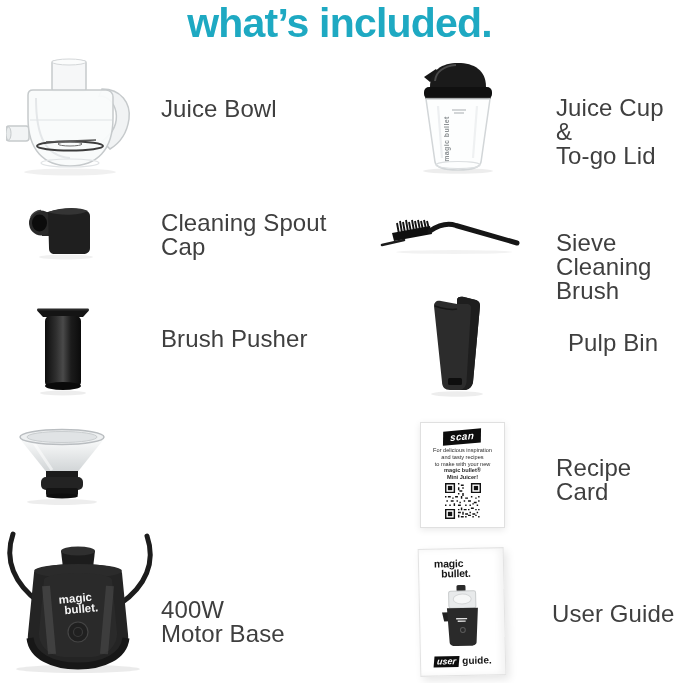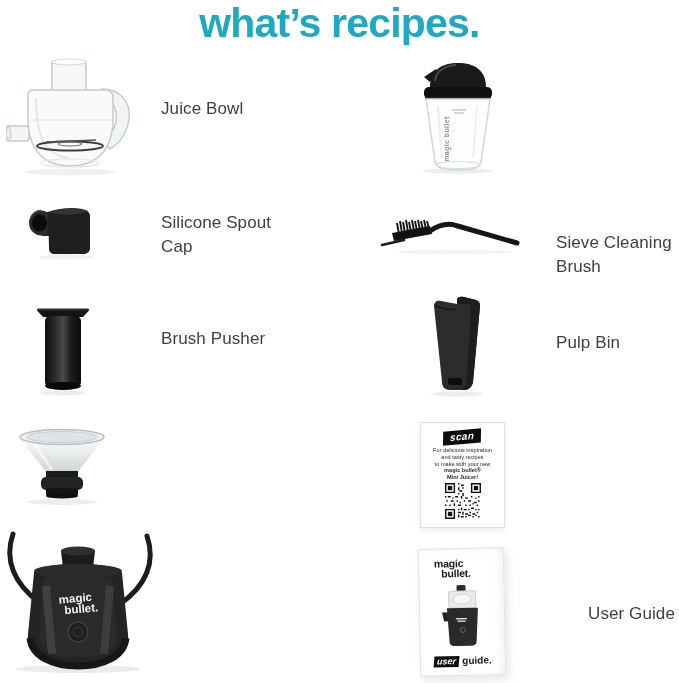--- a/index.html
+++ b/index.html
@@ -1,20 +1,20 @@
 <!DOCTYPE html>
 <html><head>
 <meta charset="utf-8">
 <style>
   html,body{margin:0;padding:0;background:#fff;}
   #stage{position:relative;width:679px;height:683px;background:#ffffff;overflow:hidden;
          font-family:"Liberation Sans", sans-serif;}
   .title{position:absolute;top:0px;left:0;width:100%;text-align:center;
          font-size:41px;font-weight:800;letter-spacing:-0.8px;color:#1ea9c2;}
-  .label{position:absolute;font-size:17px;line-height:24px;color:#3f3f3f;
+  .label{position:absolute;font-size:24px;line-height:24px;color:#3f3f3f;
          white-space:pre-line;letter-spacing:0.1px;}
   .img{position:absolute;}
   
   .card{position:absolute;left:420px;top:422px;width:83px;height:104px;background:#fff;
         border:1px solid #e0e0e0;box-shadow:0 2px 7px rgba(0,0,0,.09);text-align:center;}
   .scanBadge{display:inline-block;margin-top:7px;background:#0d0d0d;color:#fff;
         font-size:10px;font-weight:800;font-style:italic;padding:1px 7px 2px;
         transform:rotate(-5deg) skewX(-6deg);letter-spacing:.4px;}
   .cardLines{margin-top:3px;font-size:5.6px;line-height:6.8px;color:#2a2a2a;}
   .cardLines .b{font-weight:700;}
@@ -30,21 +30,21 @@
         font-size:10px;font-weight:800;color:#171717;}
   .userBadge{display:inline-block;background:#0d0d0d;color:#fff;font-style:italic;
         padding:0 3px 1px;margin-right:3px;transform:skewX(-6deg);font-size:9px;}
   .guideArt{display:block;margin:7px auto 0;}
 </style>
 </head>
 <body>
 
 <div id="stage">
 
-  <div class="title">what’s recipes.</div>
+  <div class="title">what’s included.</div>
 
   <svg class="img" style="left:6px;top:58px" width="138" height="118" viewBox="0 0 138 118">
     <ellipse cx="64" cy="114" rx="46" ry="3.5" fill="rgba(0,0,0,0.06)"></ellipse>
 
     <path d="M96,31 C115,31 125,45 123,61 C121,75 114,85 104,91 L96,83 C106,76 112,66 110,54 C108,44 101,38 93,38 Z" fill="#f1f3f4" stroke="#c6cacc" stroke-width="1.5"></path>
 
     <rect x="46" y="3" width="34" height="30" rx="2" fill="#f6f7f8" stroke="#c6cacc" stroke-width="1.5"></rect>
     <ellipse cx="63" cy="4" rx="17" ry="3" fill="#fbfcfc" stroke="#d4d7d9" stroke-width="1"></ellipse>
 
     <rect x="0" y="68" width="23" height="15" rx="3" fill="#f2f4f5" stroke="#c6cacc" stroke-width="1.5"></rect>
@@ -70,31 +70,33 @@
     <rect x="20" y="29" width="68" height="12" rx="5" fill="#101010"></rect>
     <path d="M21,40 L87,40" stroke="#2c2c2c" stroke-width="1.4"></path>
 
     <path d="M22,41 L86,41 L77,104 C76,109 68,112 54,112 C40,112 32,109 31,104 Z" fill="#fdfefe" fill-opacity="0.93" stroke="#d2d6d8" stroke-width="1.5"></path>
     <path d="M34,48 L38,100" stroke="#edeff1" stroke-width="2.2"></path>
     <path d="M73,48 L69,100" stroke="#eff1f2" stroke-width="2.2"></path>
     <path d="M48,52 h14 M50,55 h10" stroke="#a8adb0" stroke-width="1"></path>
     <text transform="rotate(-90 45 81)" x="45" y="81" font-size="7" font-weight="700" fill="#8a8f92" text-anchor="middle" letter-spacing="0.4">magic bullet</text>
     <ellipse cx="54" cy="107" rx="22" ry="3.5" fill="none" stroke="#dcdfe1" stroke-width="1.2"></ellipse>
   </svg>
+  <span class="label" style="left:556px;top:96px">Juice Cup &amp;
+To-go Lid</span>
 
   <svg class="img" style="left:28px;top:202px" width="68" height="58" viewBox="0 0 68 58">
     <ellipse cx="38" cy="55" rx="27" ry="2.5" fill="rgba(0,0,0,0.06)"></ellipse>
     <rect x="14" y="10" width="16" height="24" fill="#272727"></rect>
     <ellipse cx="13" cy="21" rx="12" ry="12.5" fill="#2a2a2a"></ellipse>
     <path d="M3,15 A12 12.5 0 0 1 13,8.5" fill="none" stroke="#404040" stroke-width="1.5"></path>
     <ellipse cx="11.5" cy="21" rx="7.5" ry="8.5" fill="#0c0c0c"></ellipse>
     <path d="M20,10 C34,5.5 52,5.5 59,9 C61,10 62,12 62,14 L62,46 C62,50 59,52 55,52 L27,52 C23,52 21,50 21,46 Z" fill="#1f1f1f"></path>
     <path d="M20,10 C34,5 52,5 60,9 C52,13.5 31,14 20,10 Z" fill="#343434"></path>
   </svg>
-  <span class="label" style="left:161px;top:211px">Silicone Spout
+  <span class="label" style="left:161px;top:211px">Cleaning Spout
 Cap</span>
 
   <svg class="img" style="left:376px;top:212px" width="150" height="44" viewBox="0 0 150 44">
     <ellipse cx="78" cy="40" rx="58" ry="2" fill="rgba(0,0,0,0.05)"></ellipse>
     <path d="M6,33 L28,28" stroke="#1c1c1c" stroke-width="2.6" stroke-linecap="round"></path>
     <path d="M21,11 L23,22 M24,9 L26,21 M27,10 L29,21 M30,8 L32,20 M33,10 L35,20 M36,8 L38,19 M39,9 L41,19 M42,8 L44,18 M45,9 L47,18 M48,8 L50,17 M51,9 L53,17" stroke="#141414" stroke-width="1.9"></path>
     <path d="M16,21 L54,14 L56,22 L18,29 Z" fill="#101010"></path>
     <path d="M54,19 Q68,9.5 80,13.5 L141,31" fill="none" stroke="#161616" stroke-width="5" stroke-linecap="round"></path>
   </svg>
   <span class="label" style="left:556px;top:231px">Sieve Cleaning
@@ -118,21 +120,21 @@
   </svg>
   <span class="label" style="left:161px;top:327px">Brush Pusher</span>
 
   <svg class="img" style="left:424px;top:294px" width="62" height="104" viewBox="0 0 62 104">
     <ellipse cx="33" cy="100" rx="26" ry="2.8" fill="rgba(0,0,0,0.07)"></ellipse>
     <path d="M10,12 C10,8 13,6 17,7 L33,10 L33,6 C33,3 36,2 40,3 L52,6 C55,7 56,9 56,12 L49,88 C48,93 44,96 39,96 L26,96 C21,96 18,93 18,88 Z" fill="#2c2c2c"></path>
     <path d="M33,10 L33,6 C33,3 36,2 40,3 L52,6 C55,7 56,9 56,12 L49,88 C48.5,92 46,95 42,96 L36,96 C40,95 42,92 42.5,88 L47,14 C47,12 46,10.5 44,10 Z" fill="#1e1e1e"></path>
     <path d="M11,12 C18,15 28,16 33,15" fill="none" stroke="#161616" stroke-width="1.5"></path>
     <rect x="24" y="84" width="14" height="7" rx="1.5" fill="#0e0e0e"></rect>
   </svg>
-  <span class="label" style="left:556px;top:331px">Pulp Bin</span>
+  <span class="label" style="left:568px;top:331px">Pulp Bin</span>
 
   <svg class="img" style="left:16px;top:422px" width="92" height="84" viewBox="0 0 92 84">
     <defs>
       <linearGradient id="coneG" x1="0" y1="0" x2="0" y2="1">
         <stop offset="0" stop-color="#fafbfb"></stop>
           <stop offset="1" stop-color="#ced2d4"></stop>
       </linearGradient>
     </defs>
     <ellipse cx="46" cy="80" rx="35" ry="3" fill="rgba(0,0,0,0.07)"></ellipse>
     <path d="M4,17 L88,17 L60,52 L32,52 Z" fill="url(#coneG)"></path>
@@ -165,20 +167,21 @@
         <path d="M9,0h1v1h-1z M11,1h2v1h-2z M9,3h1v2h-1z M12,3h1v1h-1z M10,5h2v1h-2z M9,7h1v1h-1z M12,7h1v2h-1z
                  M0,9h1v1h-1z M2,9h2v1h-2z M5,10h1v1h-1z M7,9h2v1h-2z M11,9h1v2h-1z M14,10h2v1h-2z M18,9h1v1h-1z M21,10h1v1h-1z M23,9h1v1h-1z
                  M1,12h1v1h-1z M4,12h2v1h-2z M8,12h1v1h-1z M10,13h1v1h-1z M13,12h1v1h-1z M16,12h2v1h-2z M20,13h2v1h-2z M23,12h1v1h-1z
                  M0,15h1v1h-1z M3,15h1v1h-1z M6,14h1v2h-1z M9,15h2v1h-2z M14,15h1v1h-1z M17,15h1v1h-1z M19,14h1v1h-1z M22,15h1v1h-1z
                  M9,18h1v1h-1z M11,17h1v2h-1z M13,18h2v1h-2z M16,18h1v1h-1z M18,17h2v1h-2z M21,18h1v1h-1z M23,18h1v1h-1z
                  M9,20h2v1h-2z M12,20h1v2h-1z M14,21h2v1h-2z M17,20h1v1h-1z M19,21h2v1h-2z M22,20h1v1h-1z
                  M9,22h1v2h-1z M11,23h2v1h-2z M14,23h1v1h-1z M16,22h2v1h-2z M19,23h1v1h-1z M21,22h1v1h-1z M23,23h1v1h-1z"></path>
       </g>
     </svg>
   </div>
+  <span class="label" style="left:556px;top:456px">Recipe Card</span>
 
   <svg class="img" style="left:0px;top:526px" width="158" height="150" viewBox="0 0 158 150">
     <ellipse cx="78" cy="143" rx="62" ry="4" fill="rgba(0,0,0,0.08)"></ellipse>
 
     <path d="M13,8 C4,34 14,58 40,77" fill="none" stroke="#1c1c1c" stroke-width="5" stroke-linecap="round"></path>
     <path d="M147,10 C156,36 146,60 120,78" fill="none" stroke="#1c1c1c" stroke-width="5" stroke-linecap="round"></path>
     <rect x="32" y="74" width="9" height="12" rx="2" fill="#161616"></rect>
     <rect x="116" y="74" width="9" height="12" rx="2" fill="#161616"></rect>
 
     <path d="M61,25 L95,25 L93,42 L63,42 Z" fill="#1c1c1c"></path>
@@ -192,35 +195,37 @@
     <path d="M30,112 C32,130 52,140 78,140 C104,140 124,130 126,112" fill="none" stroke="#171717" stroke-width="7"></path>
 
     <g transform="rotate(-5 78 80)" fill="#f5f5f5" font-weight="800" font-size="11.5" text-anchor="middle">
       <text x="76" y="76">magic</text>
       <text x="81" y="87">bullet.</text>
     </g>
 
     <circle cx="78" cy="106" r="10" fill="#202020" stroke="#454545" stroke-width="1.2"></circle>
     <circle cx="78" cy="106" r="4.5" fill="none" stroke="#3a3a3a" stroke-width="1.2"></circle>
   </svg>
+  <span class="label" style="left:161px;top:598px">400W
+Motor Base</span>
 
   <div class="guide">
     <div class="gLogo">
       <span>magic</span>
       <span class="ind">bullet.</span>
     </div>
     <svg class="guideArt" width="46" height="62" viewBox="0 0 46 62">
       <rect x="18" y="0" width="9" height="7" rx="1.5" fill="#2a2a2a"></rect>
       <rect x="10" y="6" width="27" height="17" rx="2" fill="#e8eaeb" stroke="#c9cccd" stroke-width="1"></rect>
       <ellipse cx="23.5" cy="14" rx="9" ry="5" fill="#f6f7f7" stroke="#d4d6d7" stroke-width="1"></ellipse>
       <path d="M3,27 h8 v9 h-6 Z" fill="#222"></path>
       <path d="M8,23 L39,23 L37,57 C37,60 34,61 30,61 L17,61 C13,61 10,60 10,57 Z" fill="#2a2a2a"></path>
       <rect x="17" y="33" width="11" height="1.4" fill="#ffffff" opacity="0.85"></rect>
       <rect x="18.5" y="35.5" width="8" height="1.4" fill="#ffffff" opacity="0.85"></rect>
       <circle cx="23.5" cy="45" r="2.4" fill="none" stroke="#5a5a5a" stroke-width="1"></circle>
     </svg>
     <div class="gFoot">
       <span class="userBadge">user</span><span>guide.</span>
     </div>
   </div>
-  <span class="label" style="left:588px;top:602px">User Guide</span>
+  <span class="label" style="left:552px;top:602px">User Guide</span>
 
 </div>
 
 </body></html>

